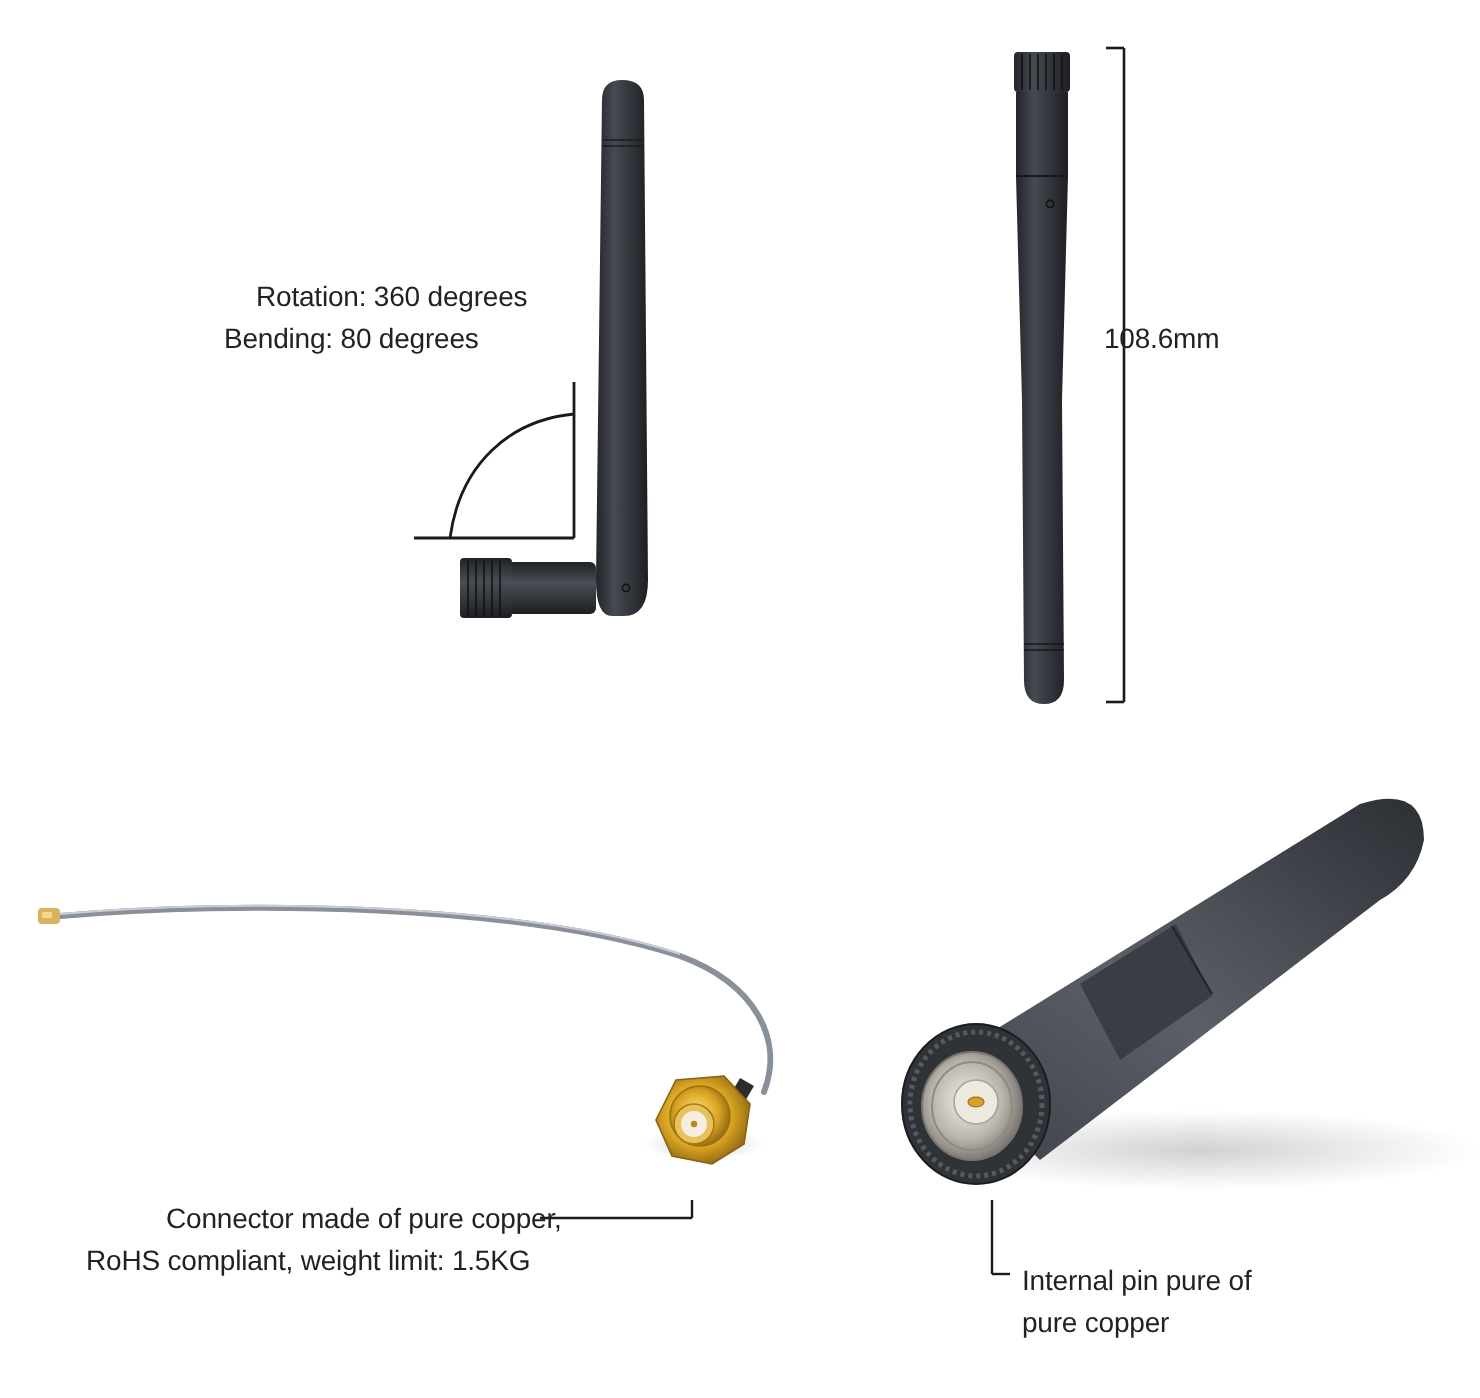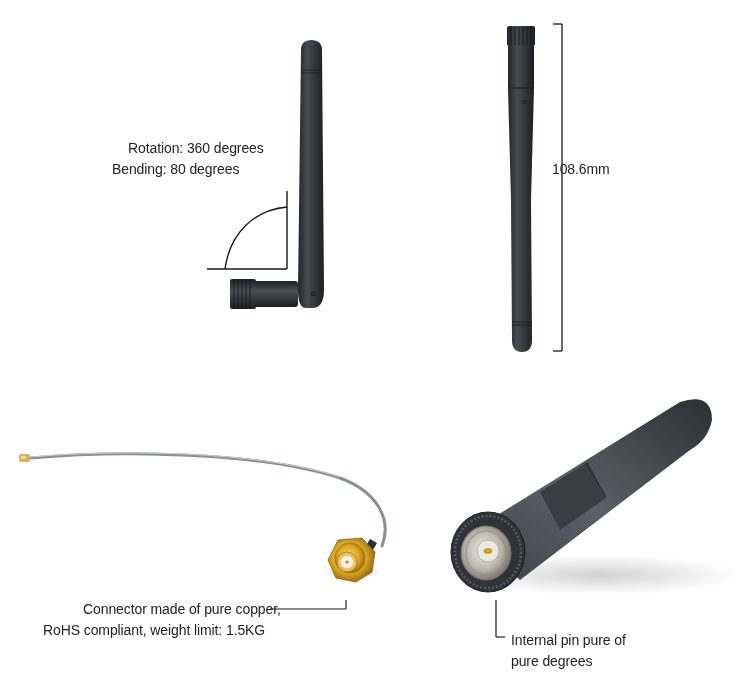--- a/index.html
+++ b/index.html
@@ -141,13 +141,13 @@
 
 <div class="abs label" style="left:128px; top:139px;">Rotation: 360 degrees</div>
 <div class="abs label" style="left:112px; top:160px;">Bending: 80 degrees</div>
 
 <div class="abs label" style="left:552px; top:160px;">108.6mm</div>
 
 <div class="abs label" style="left:43px; top:600px;margin-left:40px;">Connector made of pure copper,</div>
 <div class="abs label" style="left:43px; top:621px;text-align:right;">RoHS compliant, weight limit: 1.5KG</div>
 
 <div class="abs label" style="left:511px; top:631px;">Internal pin pure of</div>
-<div class="abs label" style="left:511px; top:652px;">pure degrees</div>
+<div class="abs label" style="left:511px; top:652px;">pure copper</div>
 
 </body></html>

